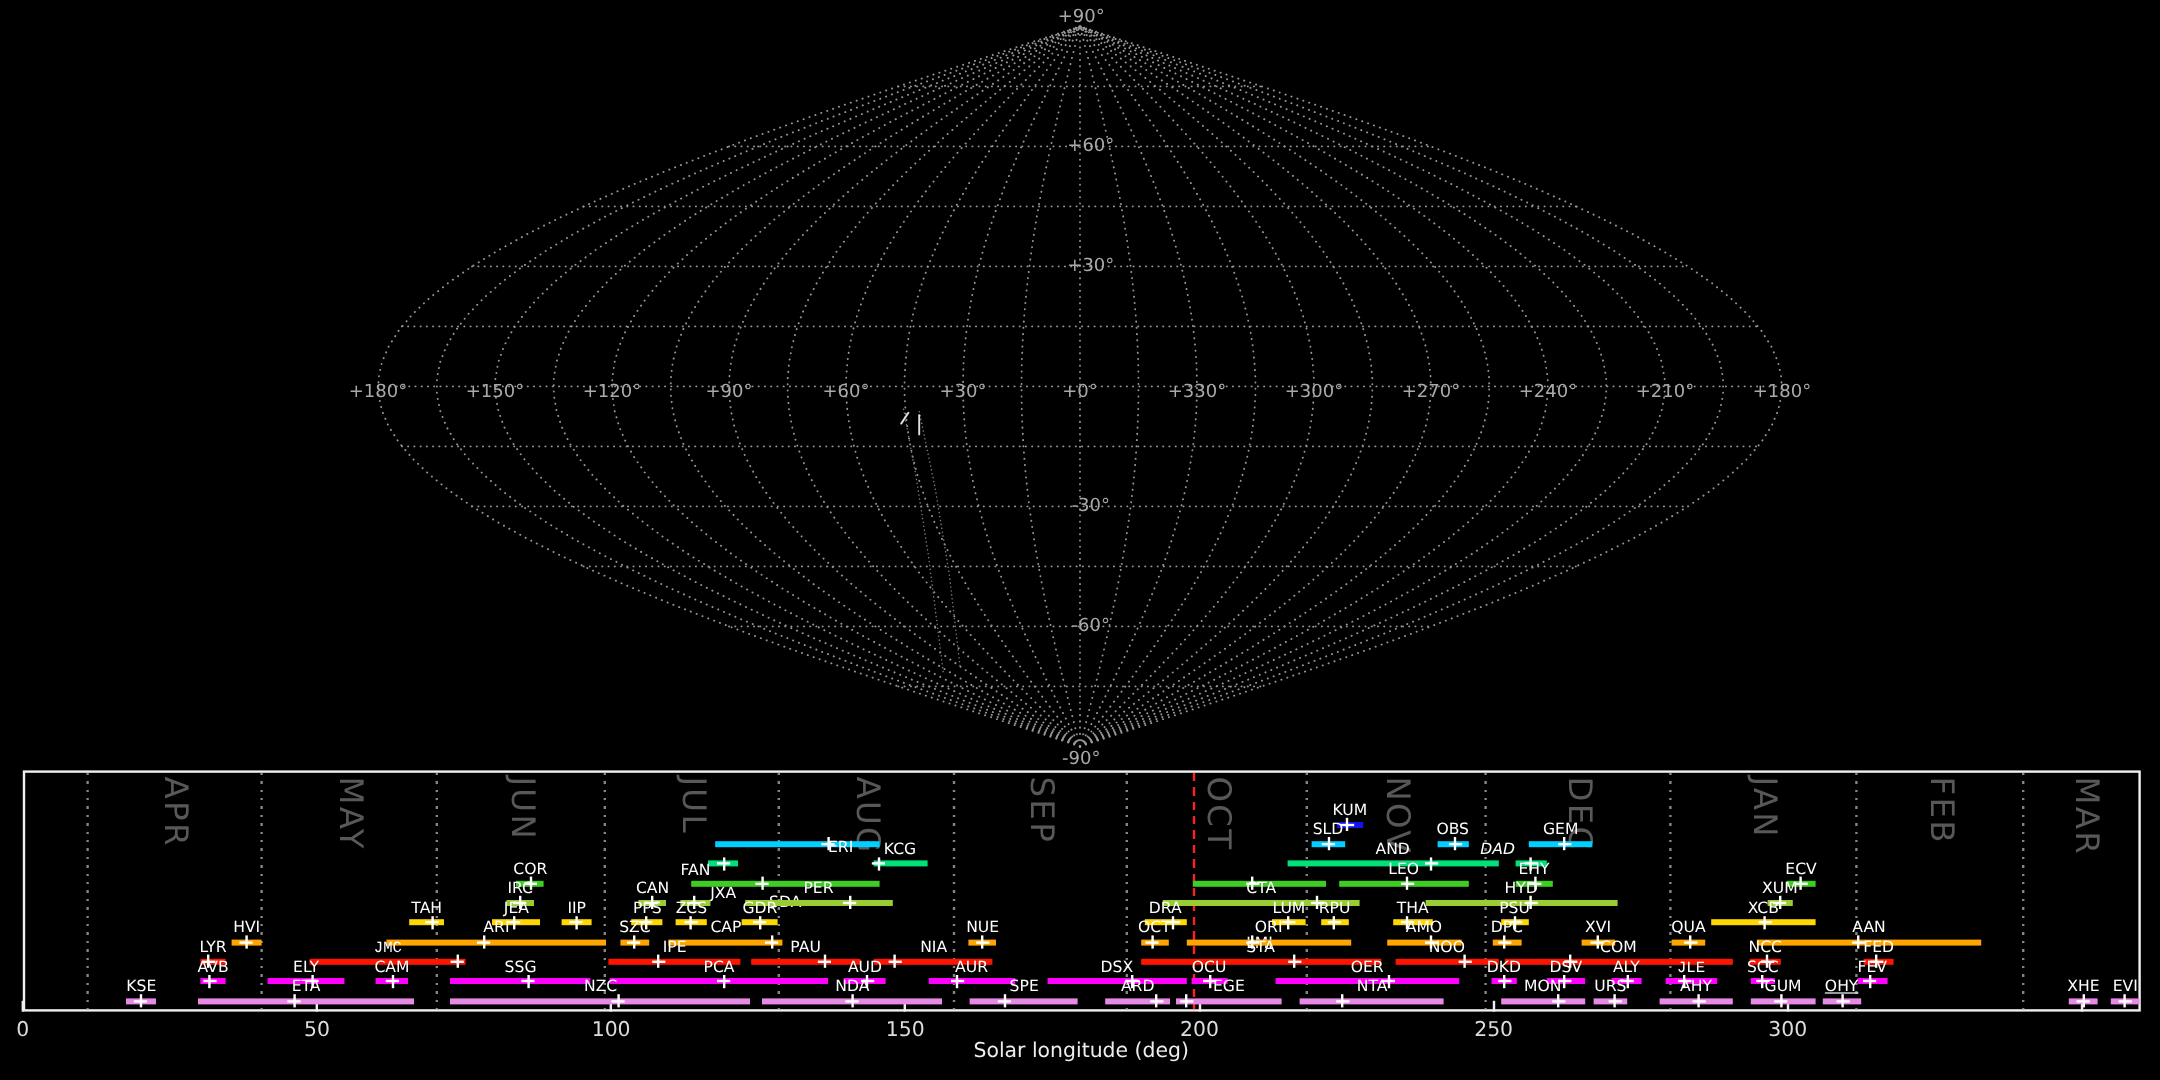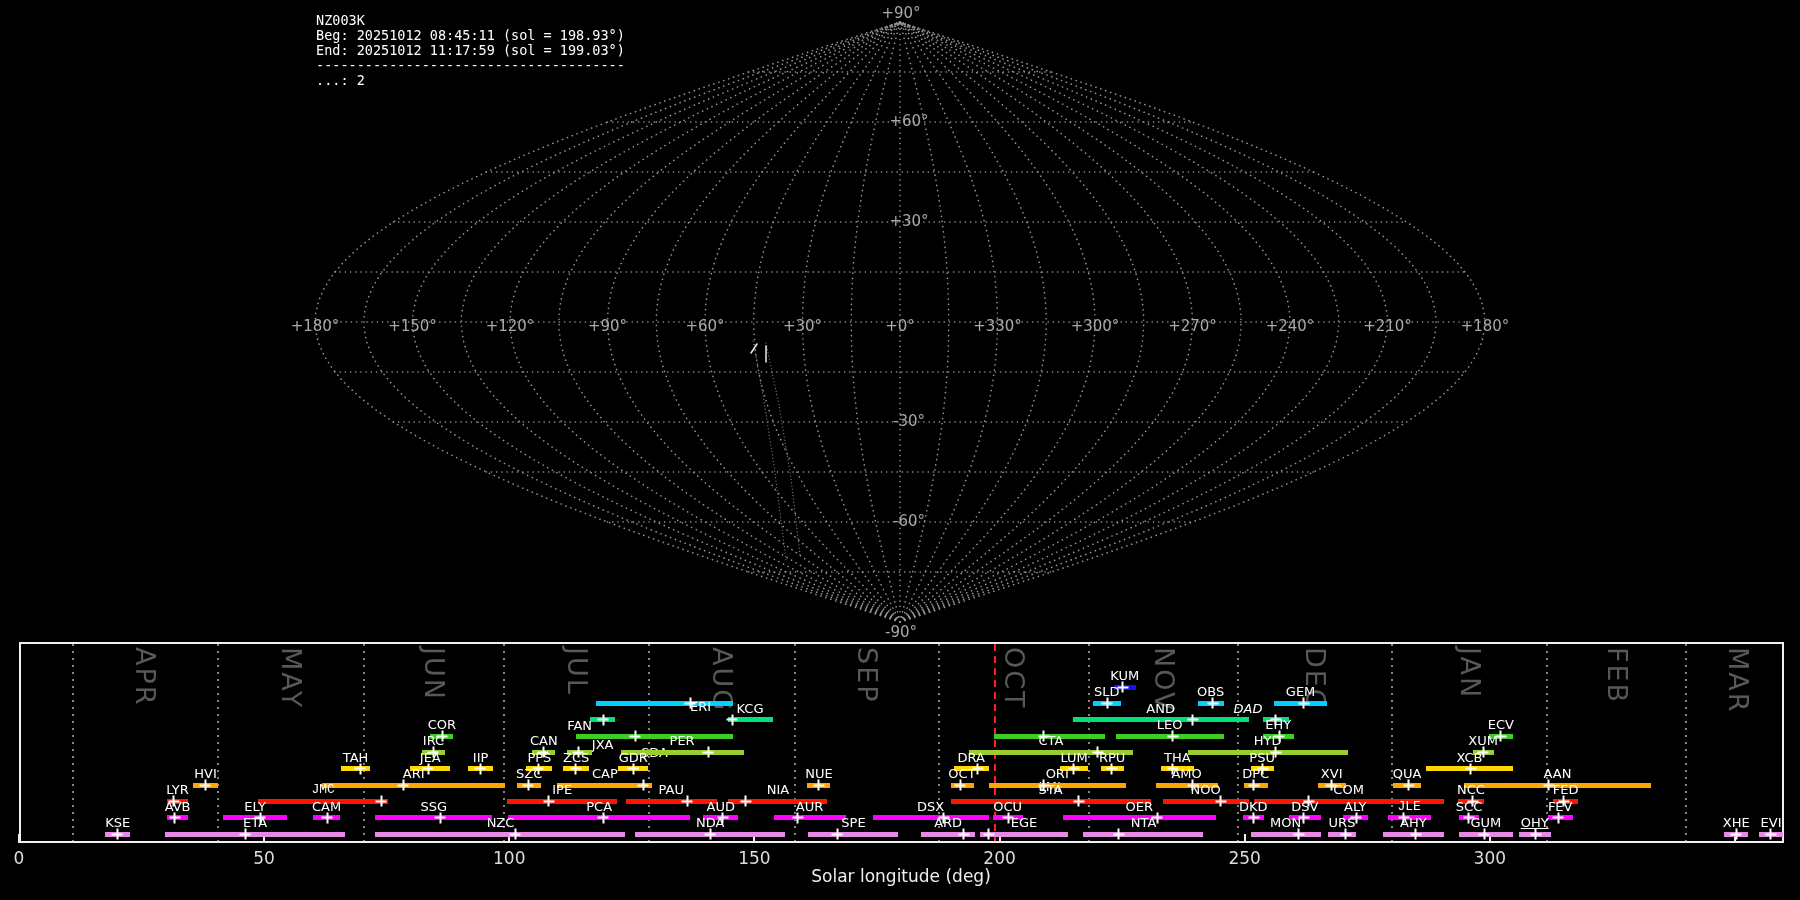--- a/index.html
+++ b/index.html
@@ -90,25 +90,20 @@
       <text x="909" y="226.0" text-anchor="middle" class="maplabel">+30°</text>
       <text x="909" y="426.0" text-anchor="middle" class="maplabel">-30°</text>
       <text x="909" y="526.0" text-anchor="middle" class="maplabel">-60°</text>
       <text x="901" y="637.0" text-anchor="middle" class="maplabel">-90°</text>
       <path d="M753,341L763,395L774,465L786,560" class="trail"></path>
       <path d="M766,343L779,405L791,478L800,555" class="trail"></path>
       <line x1="751" y1="353" x2="757" y2="344" class="meteor"></line>
       <line x1="766" y1="346" x2="766" y2="362" class="meteor"></line>
     </svg>
 
-  <div id="header"><span>NZ003K</span>
-<span>Beg: 20251012 08:45:11 (sol = 198.93°)</span>
-<span>End: 20251012 11:17:59 (sol = 199.03°)</span>
-<span>--------------------------------------</span>
-<span>...: 2</span></div>
 
   <div class="chart-box"></div>
   <div id="chart-layer">
       <div class="month-line" style="left: 71.9306px;"></div>
       <div class="month-label" style="left: 130.492px;">APR</div>
       <div class="month-line" style="left: 217.053px;"></div>
       <div class="month-label" style="left: 276.104px;">MAY</div>
       <div class="month-line" style="left: 362.665px;"></div>
       <div class="month-label" style="left: 419.265px;">JUN</div>
       <div class="month-line" style="left: 503.375px;"></div>

